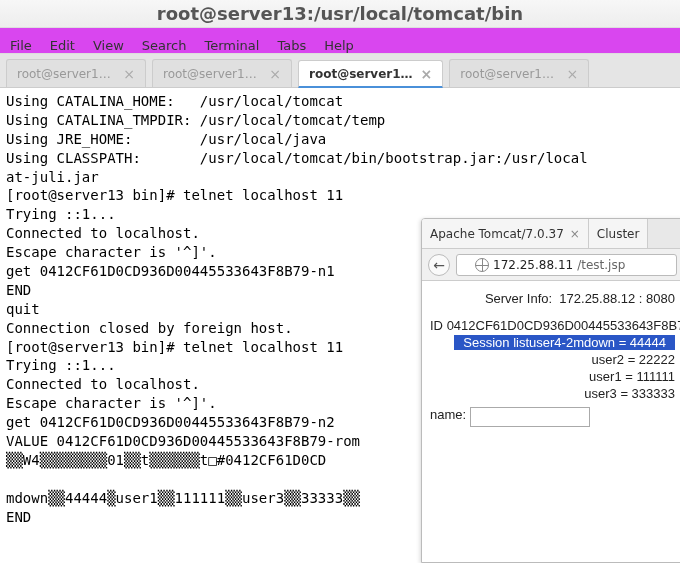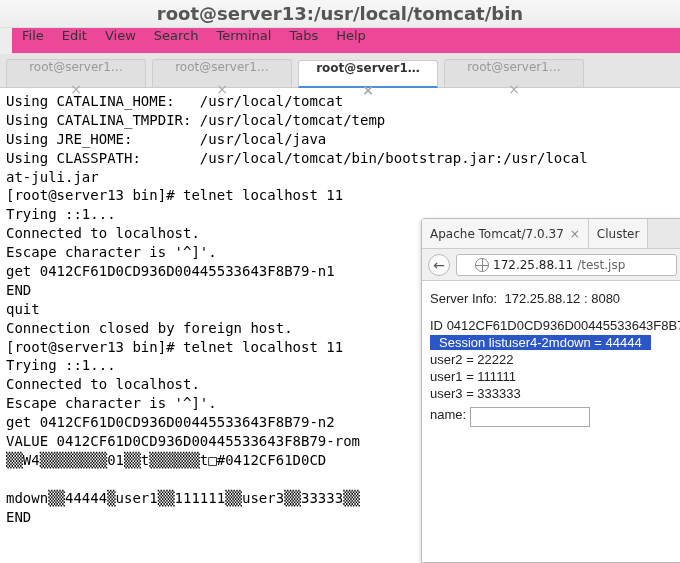--- a/index.html
+++ b/index.html
@@ -18,28 +18,27 @@
   display: flex;
   align-items: center;
   justify-content: center;
   font-weight: bold;
   color: #555;
   font-size: 18px;
   border-bottom: 1px solid #ddd;
 }
 .menubar {
   height: 26px;
-  background: #ec4899;
-  display: flex;
-  align-items: flex-start;
+  background: #d946ef;
+  display: flex;
+  align-items: flex-end;
   gap: 18px;
   padding: 0 10px;
   border-bottom: 1px solid #ddd;
   color: #333;
-  margin-left: 12px;
 }
 .menubar span { cursor: pointer; }
 .tabbar {
   height: 34px;
   background: #e5e5e5;
   display: flex;
   align-items: flex-end;
   padding: 0 6px;
   gap: 6px;
   border-bottom: 1px solid #ccc;
@@ -51,21 +50,20 @@
   align-items: center;
   gap: 8px;
   background: #e0e0e0;
   border: 1px solid #ccc;
   border-bottom: none;
   border-radius: 3px 3px 0 0;
   color: #999;
   font-size: 12px;
   min-width: 140px;
   justify-content: space-between;
-  flex-direction: column;
 }
 .tab.active {
   background: #fff;
   color: #333;
   font-weight: bold;
   border-bottom: 2px solid #4a90d9;
   position: relative;
   top: 1px;
 }
 .tab .close {
@@ -157,21 +155,21 @@
   content:""; position:absolute; background:#888;
 }
 .globe::before { left:6px; top:0; width:1px; height:12px; }
 .globe::after { left:0; top:6px; width:12px; height:1px; }
 .page {
   padding: 8px 8px;
   font-family: Arial, sans-serif;
   font-size: 13px;
   color: #222;
 }
-.page .row { margin: 2px 0; }
+.page .row { margin: 2px 0; text-align: right; }
 .hl {
   background: #2a56c6;
   color: #fff;
   padding: 0 9px;
 }
 .form-row {
   display: flex;
   align-items: flex-start;
   gap: 4px;
   margin-top: 6px;

